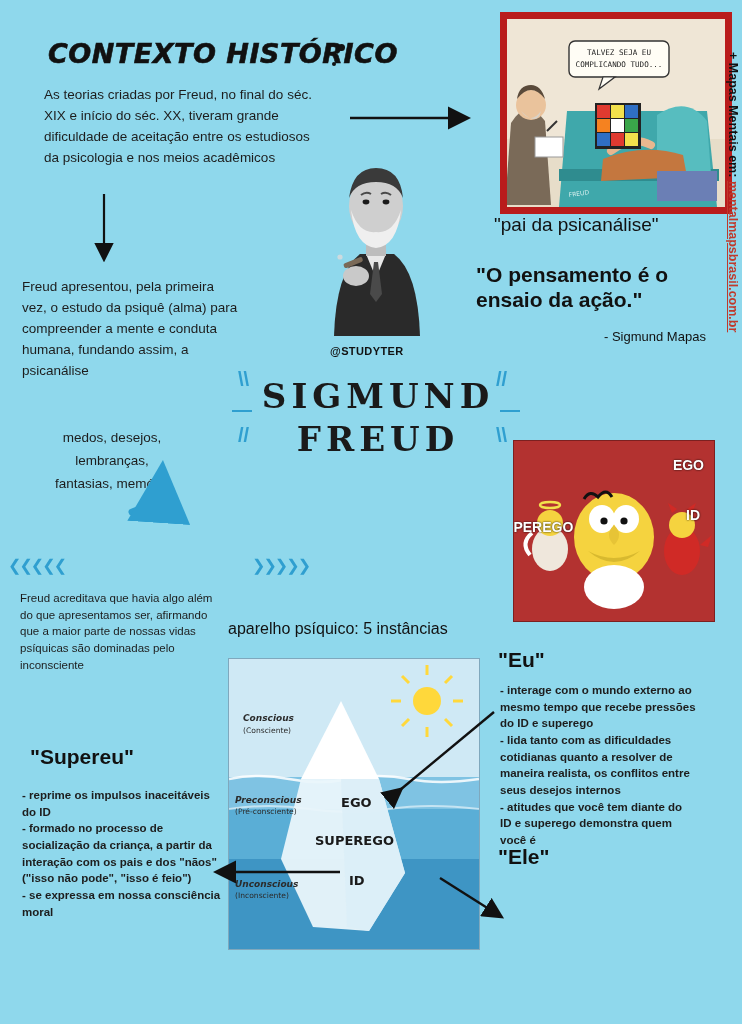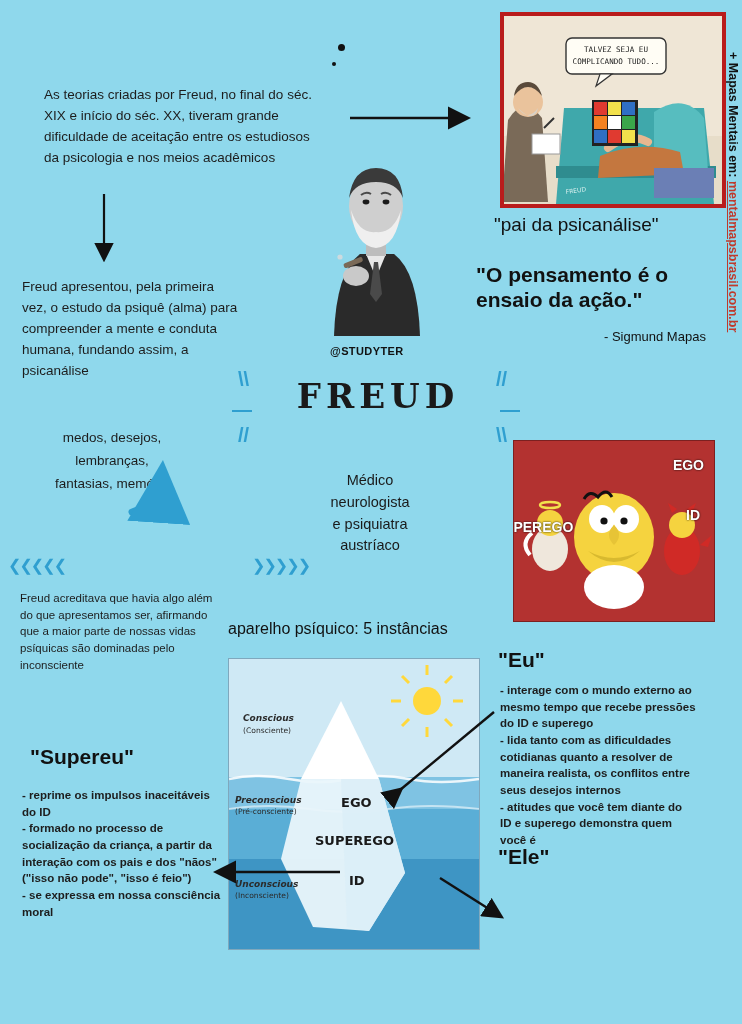--- a/index.html
+++ b/index.html
@@ -149,21 +149,21 @@
     color: #111;
   }
 
   
   .comic {
     position: absolute;
     left: 500px;
     top: 12px;
     width: 218px;
     height: 188px;
-    border: 4px solid #b91c1c;
+    border: 7px solid #b91c1c;
     background: #efe7da;
     overflow: hidden;
   }
 
   
   .simpson {
     position: absolute;
     left: 513px;
     top: 440px;
     width: 200px;
@@ -270,20 +270,21 @@
     left: 0; top: 0;
     width: 742px; height: 1024px;
     pointer-events: none;
   }
 </style>
 </head>
 <body>
 
 <div class="page">
 
+  <div class="heading-hist">Contexto Histórico</div>
 
   <div class="abs" style="left:338px;top:44px;width:7px;height:7px;border-radius:50%;background:#111;"></div>
   <div class="abs" style="left:332px;top:62px;width:4px;height:4px;border-radius:50%;background:#111;"></div>
 
   <div class="abs body-text" style="left:22px;top:277px;width:220px;white-space:pre-wrap;">Freud apresentou, pela primeira vez, o estudo da psiquê (alma) para compreender a mente e conduta humana, fundando assim, a psicanálise</div>
 
   <div class="abs body-text" style="left:44px;top:85px;width:272px;white-space:pre-wrap;">As teorias criadas por Freud, no final do séc. XIX e início do séc. XX, tiveram grande dificuldade de aceitação entre os estudiosos da psicologia e nos meios acadêmicos</div>
 
   <div class="abs body-text" style="left:22px;top:427px;width:180px;text-align:center;white-space:pre-wrap;line-height:1.7;">medos, desejos,
 lembranças,
@@ -385,26 +386,23 @@
   <div class="studyter">@STUDYTER</div>
 
   <div class="spark" style="left:238px;top:368px;">\\</div>
   <div class="spark" style="left:232px;top:398px;">—</div>
   <div class="spark" style="left:238px;top:424px;">//</div>
   <div class="spark" style="left:496px;top:368px;">//</div>
   <div class="spark" style="left:500px;top:398px;">—</div>
   <div class="spark" style="left:496px;top:424px;">\\</div>
 
   <div class="title-main">
+    <div>SIGMUND</div>
     <div>FREUD</div>
   </div>
-  <div class="title-sub" style="white-space:pre-line;">Médico
-neurologista
-e psiquiatra
-austríaco</div>
 
   <div class="simpson">
     <svg width="200" height="180" viewBox="0 0 200 180" xmlns="http://www.w3.org/2000/svg">
       <rect width="200" height="180" fill="#b33230"></rect>
 
       <g>
         <ellipse cx="100" cy="96" rx="40" ry="44" fill="#f5d33f"></ellipse>
         <ellipse cx="88" cy="78" rx="13" ry="14" fill="#fff"></ellipse>
         <ellipse cx="112" cy="78" rx="13" ry="14" fill="#fff"></ellipse>
         <circle cx="90" cy="80" r="3.6" fill="#111"></circle>

